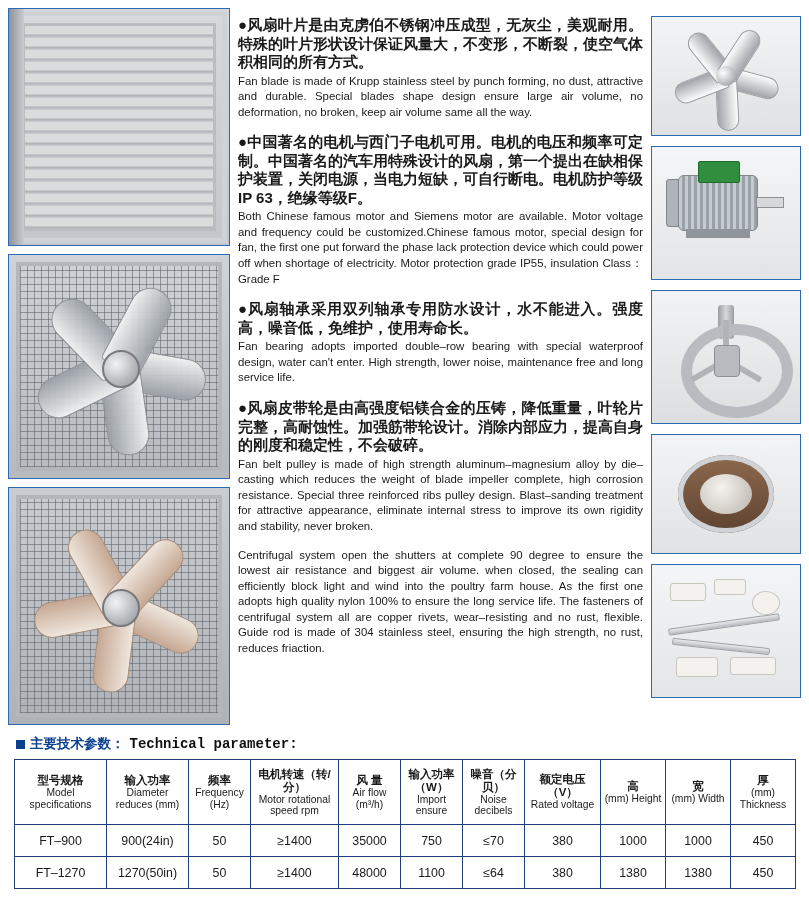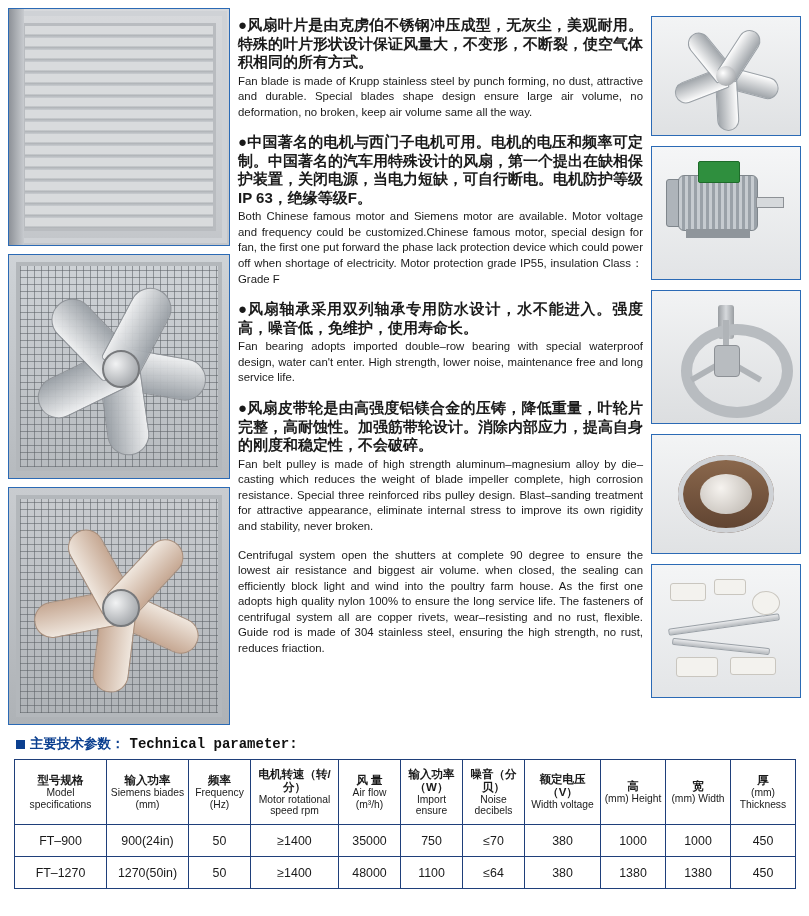--- a/index.html
+++ b/index.html
@@ -292,21 +292,21 @@
           <col style="width:65px">
       </colgroup>
       <thead>
         <tr>
           <th>
             <span class="h-cn">型号规格</span>
             <span class="h-en">Model specifications</span>
           </th>
           <th>
             <span class="h-cn">输入功率</span>
-            <span class="h-en">Siemens biades (mm)</span>
+            <span class="h-en">Diameter reduces (mm)</span>
           </th>
           <th>
             <span class="h-cn">频率</span>
             <span class="h-en">Frequency (Hz)</span>
           </th>
           <th>
             <span class="h-cn">电机转速（转/分）</span>
             <span class="h-en">Motor rotational speed rpm</span>
           </th>
           <th>
@@ -316,21 +316,21 @@
           <th>
             <span class="h-cn">输入功率（W）</span>
             <span class="h-en">Import ensure</span>
           </th>
           <th>
             <span class="h-cn">噪音（分贝）</span>
             <span class="h-en">Noise decibels</span>
           </th>
           <th>
             <span class="h-cn">额定电压（V）</span>
-            <span class="h-en">Width voltage</span>
+            <span class="h-en">Rated voltage</span>
           </th>
           <th>
             <span class="h-cn">高</span>
             <span class="h-en">(mm) Height</span>
           </th>
           <th>
             <span class="h-cn">宽</span>
             <span class="h-en">(mm) Width</span>
           </th>
           <th>

